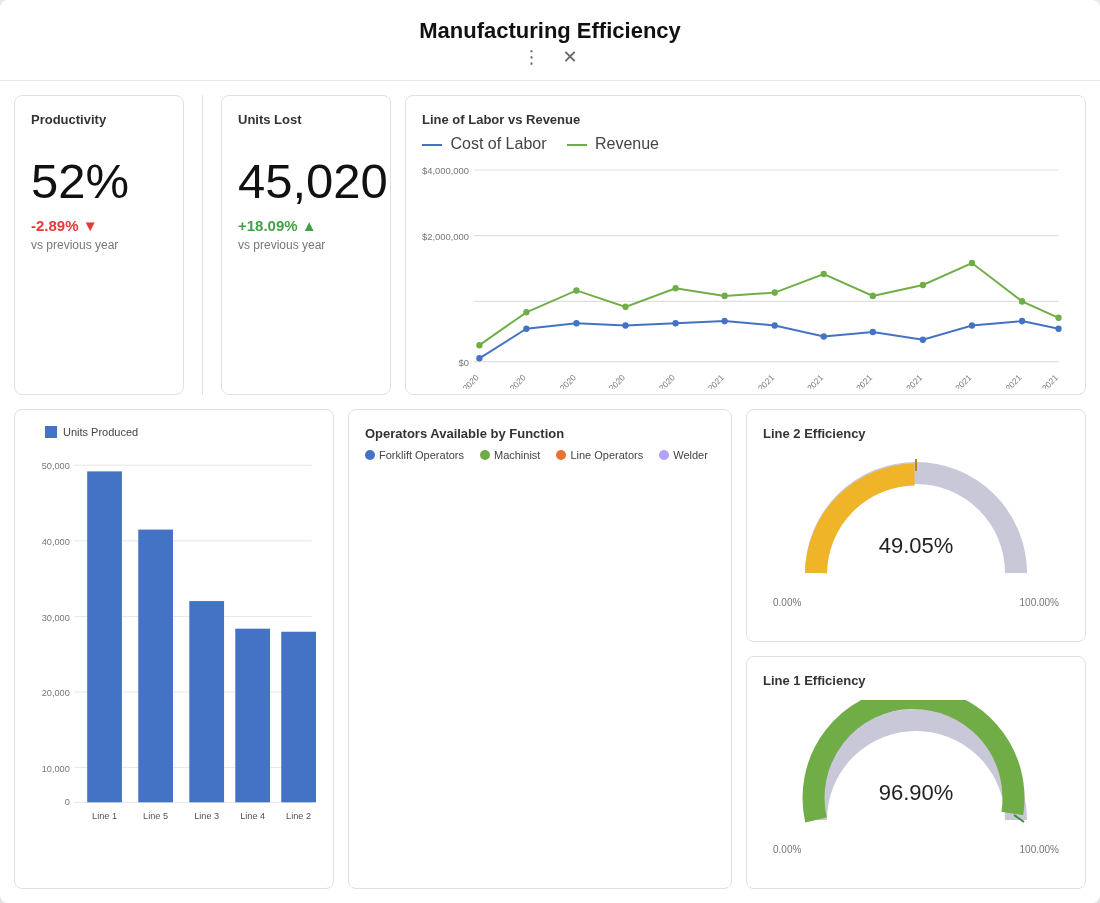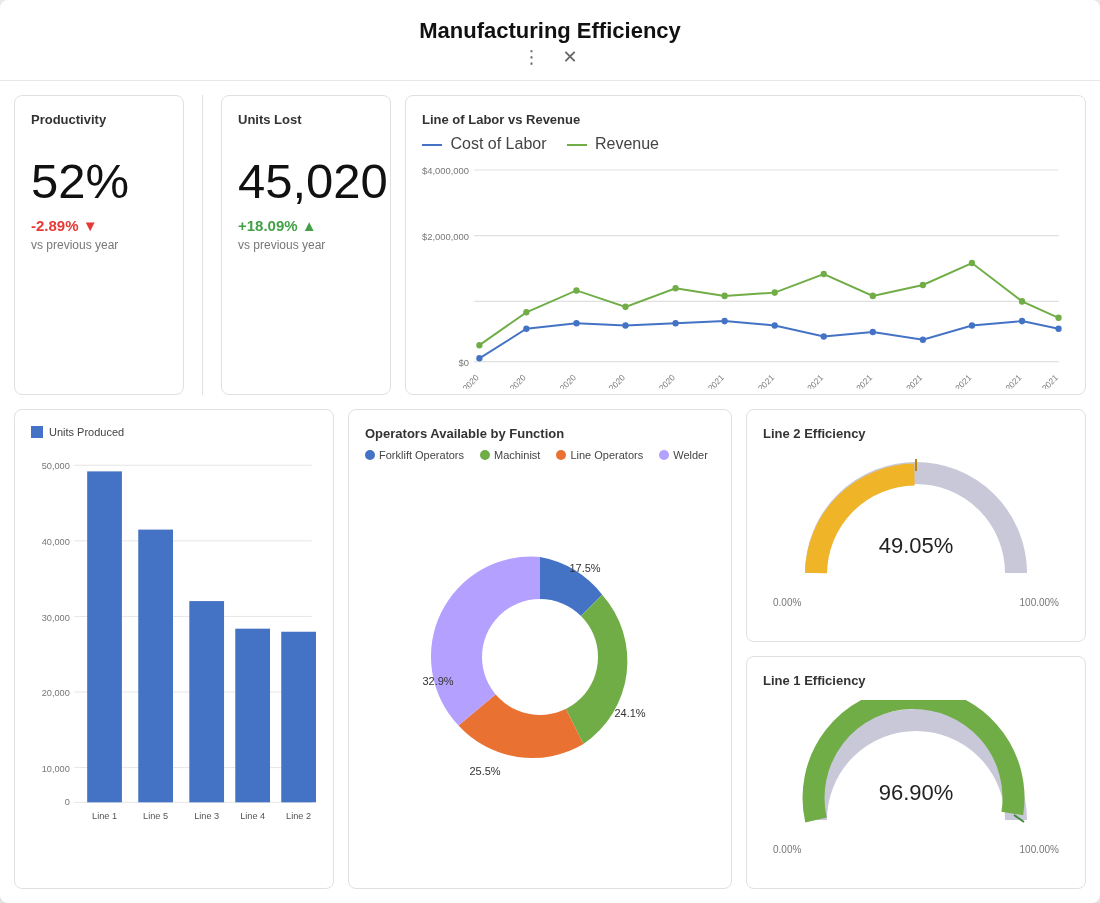--- a/index.html
+++ b/index.html
@@ -166,20 +166,21 @@
       height: calc(100% - 50px);
       position: relative;
     }
     .bar-legend {
       display: flex;
       align-items: center;
       gap: 6px;
       font-size: 11px;
       color: #444;
       margin-bottom: 8px;
+      margin-left: 14px;
     }
     .bar-legend-box {
       width: 12px;
       height: 12px;
       background: #4472c4;
       display: inline-block;
     }
 
     
     .donut-legend {
@@ -392,39 +393,20 @@
           <div class="donut-legend-item">
             <span class="donut-legend-dot" style="background:#e97132;"></span>
             <span>Line Operators</span>
           </div>
           <div class="donut-legend-item">
             <span class="donut-legend-dot" style="background:#b4a0ff;"></span>
             <span>Welder</span>
           </div>
         </div>
 
-        <div style="display:flex; justify-content:center; align-items:center; height:calc(100% - 70px);">
-          <svg width="280" height="280" viewBox="0 0 280 280">
-
-            <path d="M140,140 L140,40 A100,100 0 0,1 202.2,77.8 Z" fill="#4472c4"></path>
-
-            <path d="M140,140 L202.2,77.8 A100,100 0 0,1 183.4,227.0 Z" fill="#70ad47"></path>
-
-            <path d="M140,140 L183.4,227.0 A100,100 0 0,1 58.5,208.5 Z" fill="#e97132"></path>
-
-            <path d="M140,140 L58.5,208.5 A100,100 0 0,1 140,40 Z" fill="#b4a0ff"></path>
-
-            <circle cx="140" cy="140" r="58" fill="white"></circle>
-
-            <text x="185" y="55" font-size="11" fill="#333" text-anchor="middle">17.5%</text>
-            <text x="230" y="200" font-size="11" fill="#333" text-anchor="middle">24.1%</text>
-            <text x="85" y="258" font-size="11" fill="#333" text-anchor="middle">25.5%</text>
-            <text x="38" y="168" font-size="11" fill="#333" text-anchor="middle">32.9%</text>
-          </svg>
-        </div>
       </div>
 
       <div class="gauge-col">
 
         <div class="card gauge-card">
           <div class="card-title">Line 2 Efficiency</div>
           <div class="gauge-container">
             <svg width="240" height="140" viewBox="0 0 240 140">
 
               <path d="M 20,120 A 100,100 0 0,1 220,120" fill="none" stroke="#c8c8d8" stroke-width="22" stroke-linecap="butt"></path>

